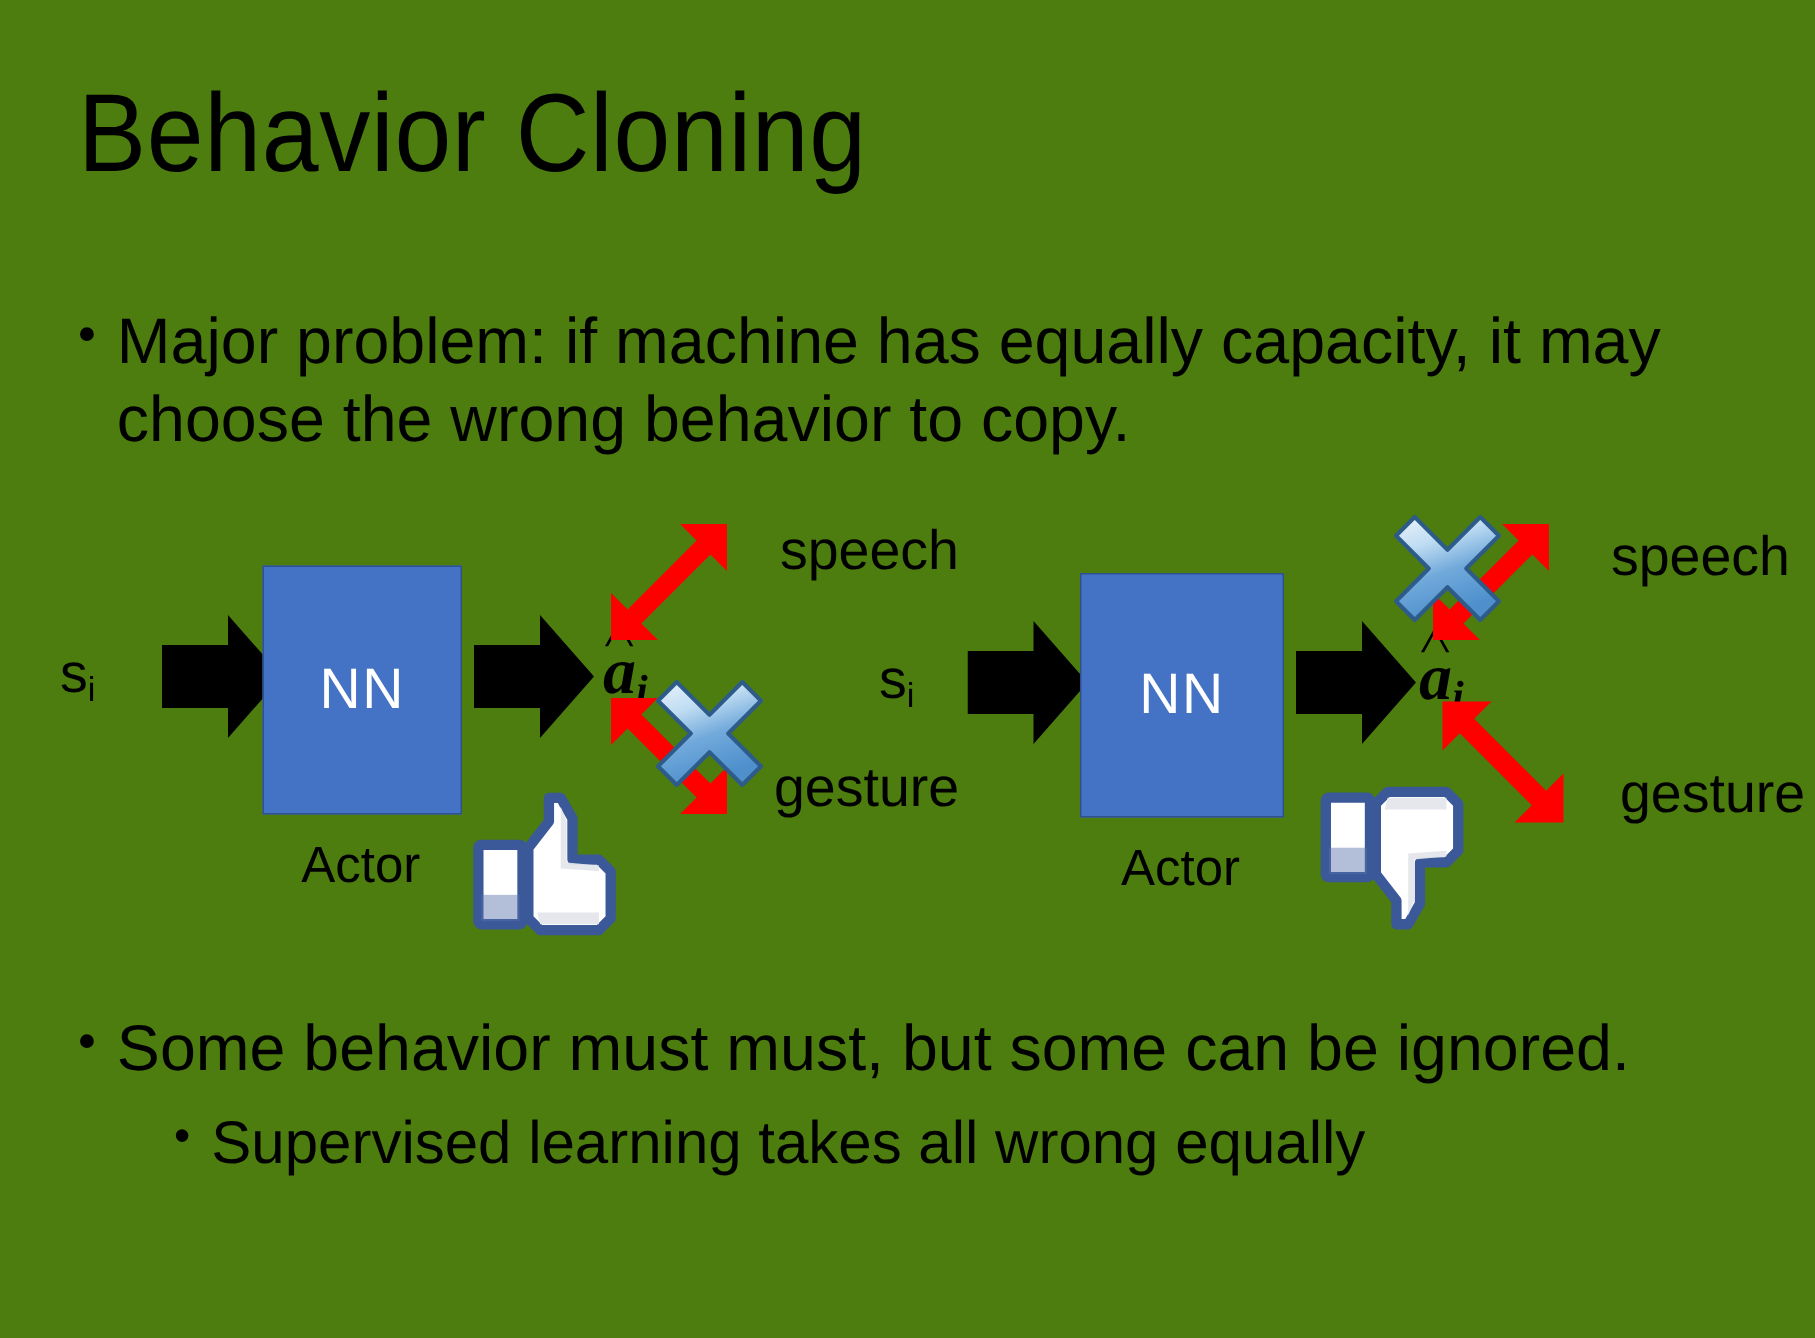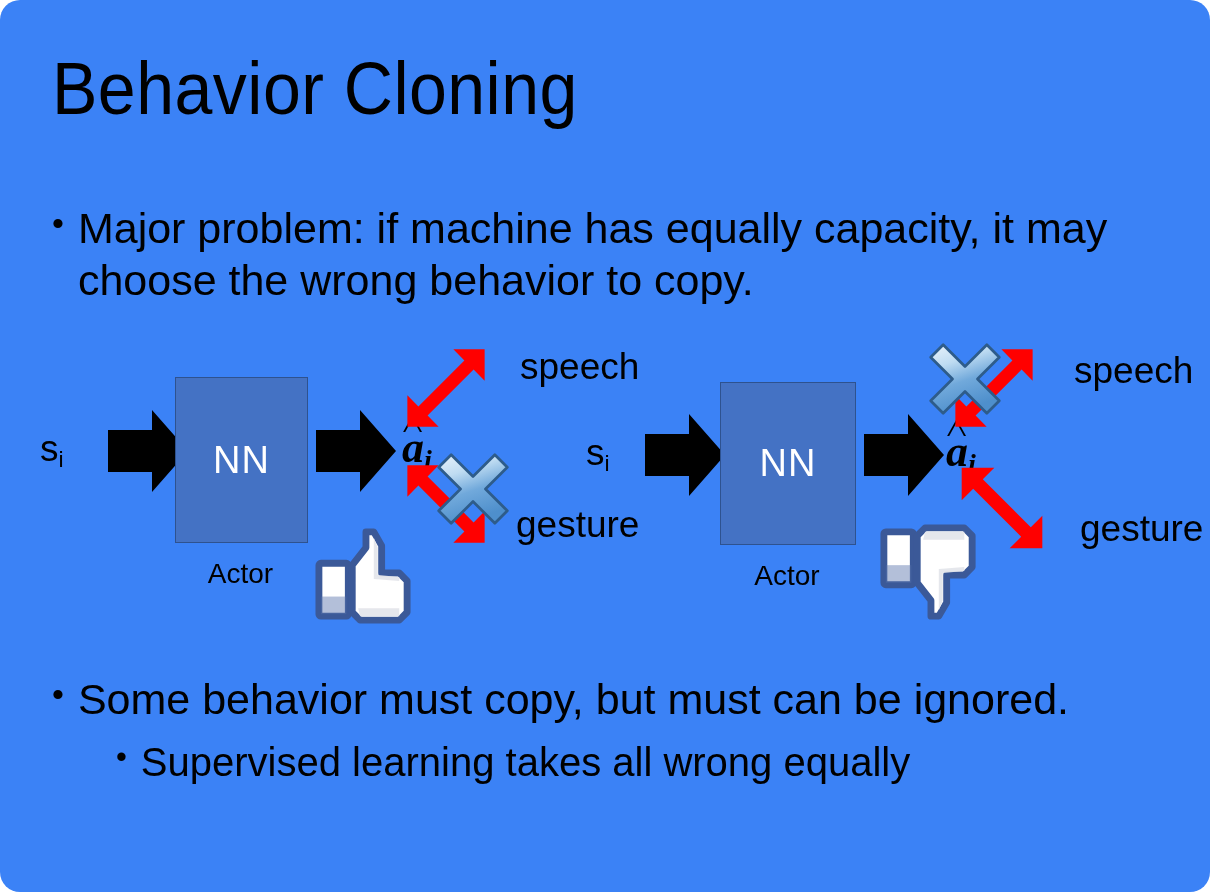--- a/index.html
+++ b/index.html
@@ -4,25 +4,24 @@
 <style>
   html, body {
     margin: 0;
     padding: 0;
     background: #ffffff;
   }
   .slide {
     position: relative;
     width: 1210px;
     height: 892px;
-    background: #3b82f6;
+    background: #4d7c0f;
     overflow: hidden;
     font-family: "Liberation Sans", sans-serif;
     color: #000000;
-    border-radius: 20px;
   }
 
   
   .title {
     position: absolute;
     left: 52px;
     top: 44px;
     font-family: "Liberation Sans Narrow", "Liberation Sans", sans-serif;
     font-weight: 300;
     font-size: 74px;
@@ -107,21 +106,21 @@
     justify-content: center;
     color: #ffffff;
     font-family: "Liberation Sans", sans-serif;
     font-size: 38px;
     letter-spacing: 1px;
   }
 
   .actor-label {
     position: absolute;
     font-family: "Liberation Sans", sans-serif;
-    font-size: 28px;
+    font-size: 34px;
     color: #000;
     white-space: nowrap;
     text-align: center;
   }
 
   .blk-arrow { position: absolute; }
 
   .action-label {
     position: absolute;
     font-family: "Liberation Serif", serif;
@@ -329,21 +328,21 @@
             <path d="M46 84 L88 84 L88 92 L48 92 Z"></path>
           </g>
           <rect x="8" y="40" width="26" height="18" fill="#5670AB" opacity="0.45"></rect>
         </g>
       </svg>
     </div>
   </div>
 
   <div class="bullet" id="bullet-bottom-1">
     <span class="dot">•</span>
-    <span class="btext">Some behavior must copy, but must can be ignored.</span>
+    <span class="btext">Some behavior must must, but some can be ignored.</span>
   </div>
 
   <div class="bullet" id="bullet-bottom-2">
     <span class="dot">•</span>
     <span class="btext">Supervised learning takes all wrong equally</span>
   </div>
 
 </div>
 
 </body></html>

